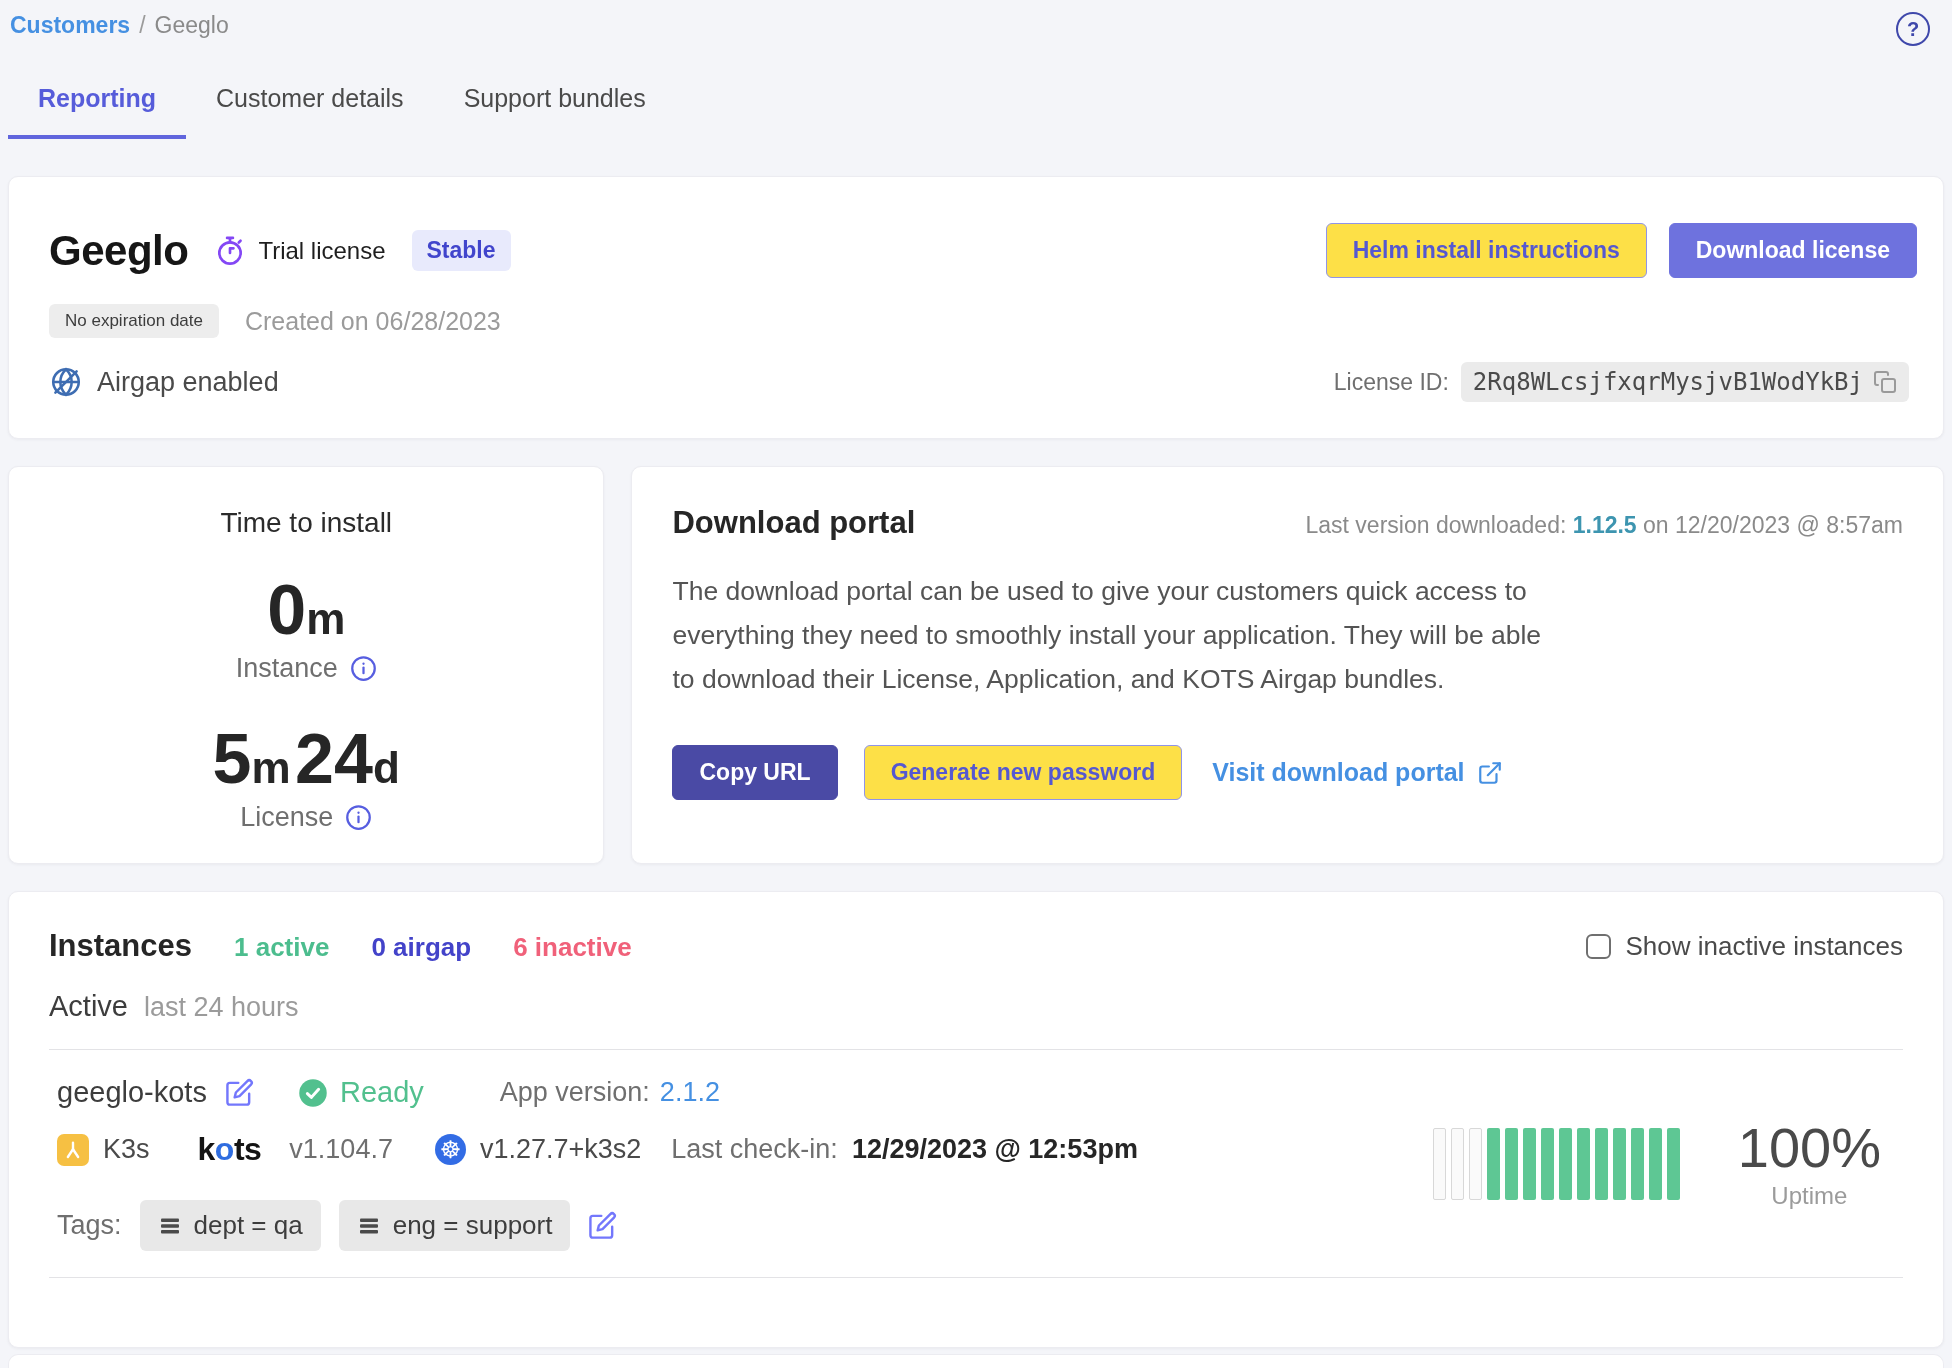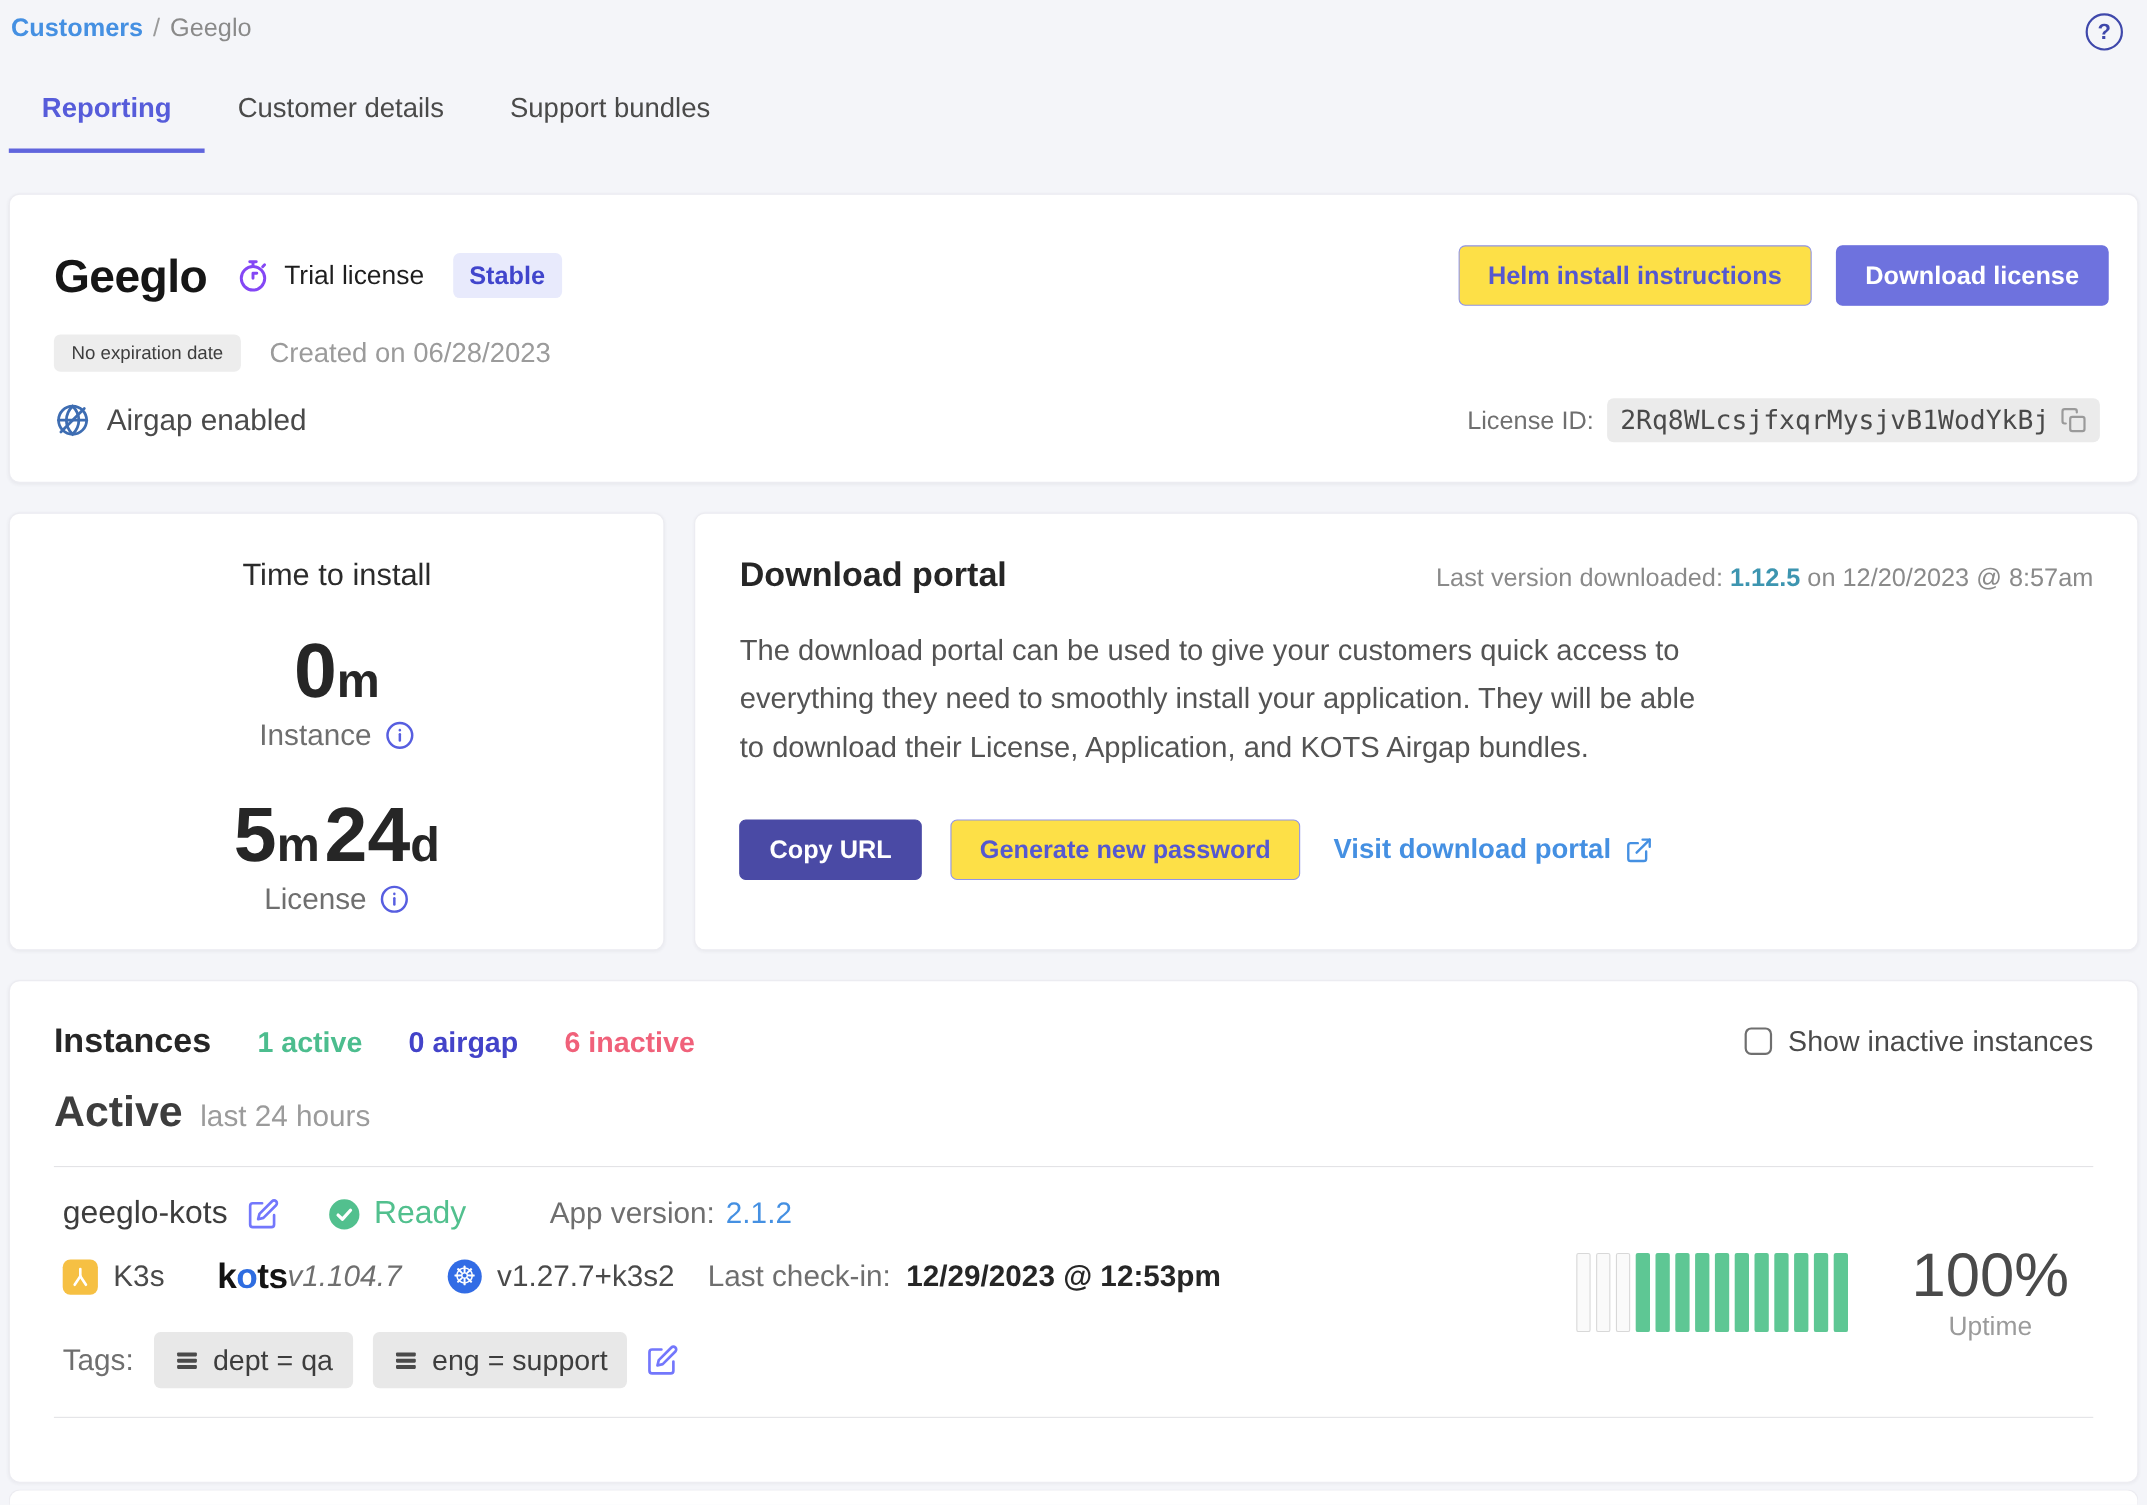--- a/index.html
+++ b/index.html
@@ -80,40 +80,40 @@
   .instances-card { margin-top: 27px; height: 457px; padding: 36px 40px; }
   .inst-header { display: flex; justify-content: space-between; align-items: center; }
   .inst-header-left { display: flex; align-items: baseline; gap: 42px; }
   .inst-title { font-size: 31px; font-weight: 700; color: #262626; }
   .count-active { font-size: 26px; font-weight: 600; color: #4cbd8e; cursor: pointer; }
   .count-airgap { font-size: 26px; font-weight: 600; color: #4343c9; cursor: pointer; }
   .count-inactive { font-size: 26px; font-weight: 600; color: #f0617a; cursor: pointer; }
   .show-inactive { display: flex; align-items: center; gap: 15px; font-size: 26px; color: #4a4a4a; }
   .checkbox { width: 25px; height: 25px; border: 2px solid #6f6f6f; border-radius: 6px; background: #fff; cursor: pointer; }
   .inst-subheader { display: flex; align-items: baseline; gap: 16px; margin-top: 26px; }
-  .group-title { font-size: 39px; font-weight: 700; color: #3d3d3d; }
+  .group-title { font-size: 29px; font-weight: 400; color: #3d3d3d; }
   .group-subtitle { font-size: 27px; color: #9b9b9b; }
   .divider { height: 1px; background: #e3e3e6; margin-top: 26px; }
   .instance-row { display: flex; justify-content: space-between; align-items: center; padding: 26px 8px 26px 8px; }
   .inst-left { display: flex; flex-direction: column; }
   .inst-line1 { display: flex; align-items: center; gap: 18px; }
   .inst-name { font-size: 29px; font-weight: 400; color: #3d3d3d; }
   .edit-icon { color: #7377fc; width: 29px; height: 29px; cursor: pointer; }
   .ready-group { display: flex; align-items: center; gap: 12px; margin-left: 26px; }
   .ready-check { width: 30px; height: 30px; }
   .ready-text { font-size: 29px; color: #52c08e; }
   .appver-group { display: flex; align-items: baseline; gap: 10px; margin-left: 58px; font-size: 27px; color: #6f6f6f; }
   .appver-link { color: #4590e2; cursor: pointer; }
   .inst-line2 { display: flex; align-items: center; margin-top: 22px; }
   .k3s-badge { width: 32px; height: 32px; border-radius: 7px; background: #f6c043; display: flex; align-items: center; justify-content: center; }
   .k3s-badge svg { width: 22px; height: 22px; color: #fff; }
   .distro-name { font-size: 27px; color: #4a4a4a; margin-left: 14px; }
   .kots-wordmark { font-size: 32px; font-weight: 800; letter-spacing: -0.5px; color: #141414; margin-left: 48px; }
   .kots-o { color: #2f6de0; }
-  .kots-version { font-size: 27px; color: #6f6f6f; margin-left: 0; font-style: italic; }
+  .kots-version { font-size: 27px; color: #6f6f6f; margin-left: 28px; }
   .k8s-badge { width: 31px; height: 31px; border-radius: 50%; background: #326ce5; color: #fff; display: flex;
                align-items: center; justify-content: center; font-size: 24px; margin-left: 42px; }
   .k8s-version { font-size: 27px; color: #4a4a4a; margin-left: 14px; }
   .checkin-label { font-size: 27px; color: #6f6f6f; margin-left: 30px; }
   .checkin-value { font-size: 27px; font-weight: 700; color: #262626; margin-left: 14px; }
   .inst-line3 { display: flex; align-items: center; gap: 18px; margin-top: 32px; }
   .tags-label { font-size: 27px; color: #6f6f6f; }
   .tag-pill { background: #e8e8e8; border-radius: 6px; padding: 10px 18px; display: flex; align-items: center; gap: 12px;
               font-size: 26px; color: #3d3d3d; }
   .tag-icon { width: 24px; height: 24px; color: #4a4a4a; }

